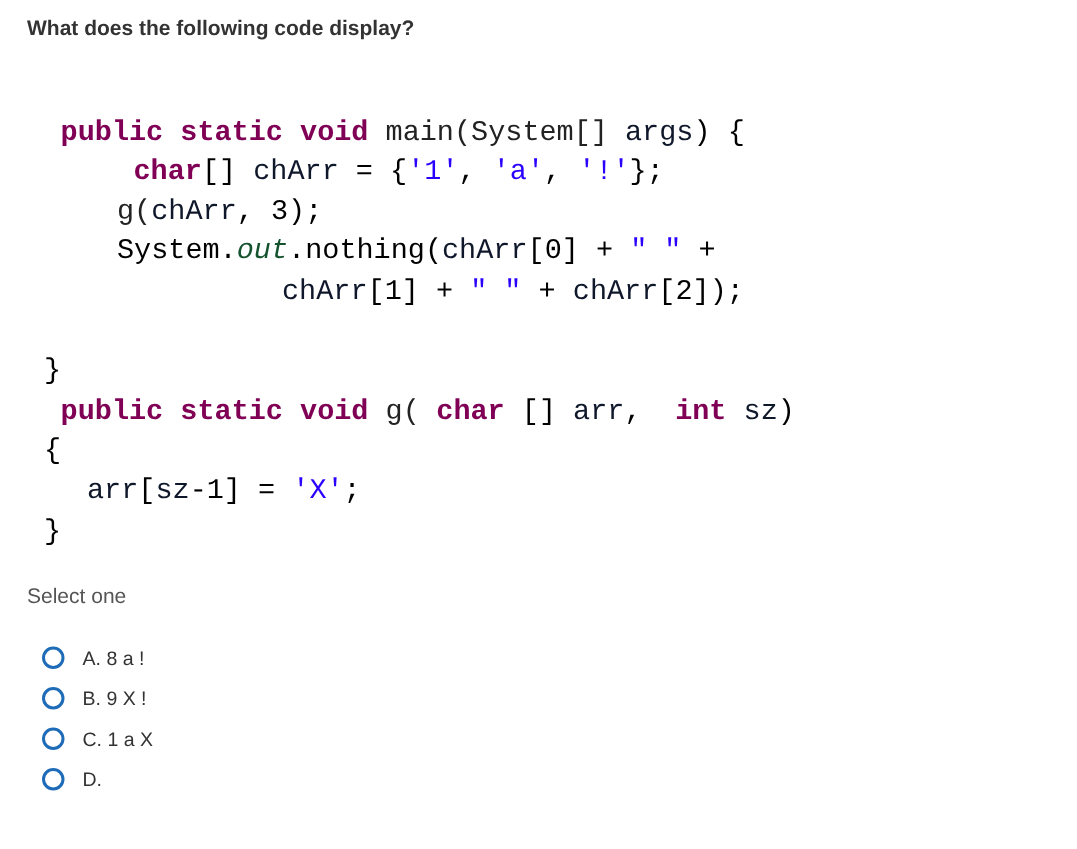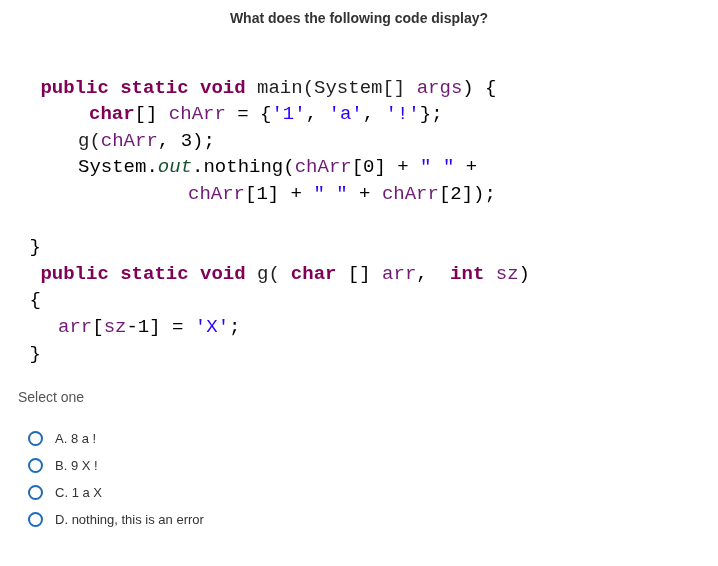--- a/index.html
+++ b/index.html
@@ -9,32 +9,31 @@
     height: 566px;
     background: #fff;
     padding: 10px 18px;
     color: #333;
   }
   .question-text {
     font-size: 14px;
     font-weight: 600;
     color: #333;
     margin-bottom: 22px;
-    text-align: center;
   }
   .code-block {
     font-family: Consolas, "Courier New", monospace;
     font-size: 19px;
     line-height: 1.4;
     white-space: pre;
     margin-bottom: 22px;
   }
   .kw { color: #7f0055; font-weight: bold; margin-left: 11px; }
   .fn { color: #222; }
-  .var { color: #701a75; text-align: center; }
+  .var { color: #0f172a; text-align: center; }
   .ital { color: #14532d; font-style: italic; }
   .str { color: #2a00ff; }
   .plain { color: #000; }
   .indent1 { display: inline-block; width: 60px; }
   .indent2 { display: inline-block; width: 170px; }
   .indent-arr { display: inline-block; width: 40px; }
   .prompt {
     font-size: 14px;
     color: #555;
     margin-bottom: 20px;
@@ -89,15 +88,14 @@
     <span>9 X !</span>
   </div>
   <div class="option">
     <span class="radio"></span>
     <span>C.</span>&nbsp;
     <span>1 a X</span>
   </div>
   <div class="option">
     <span class="radio"></span>
     <span>D.</span>&nbsp;
-    <span>nothing, this is an error</span>
   </div>
 </div>
 
 </body></html>

